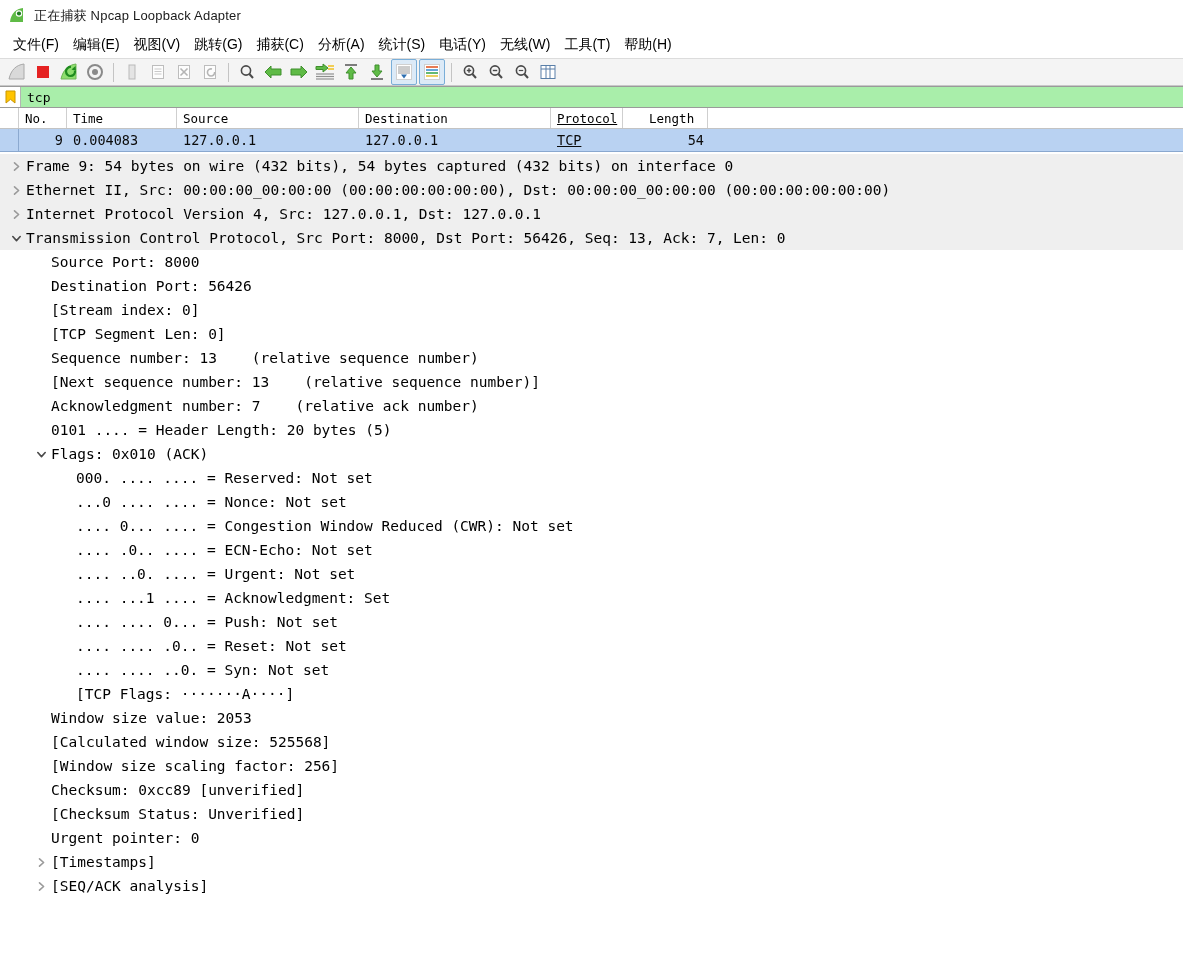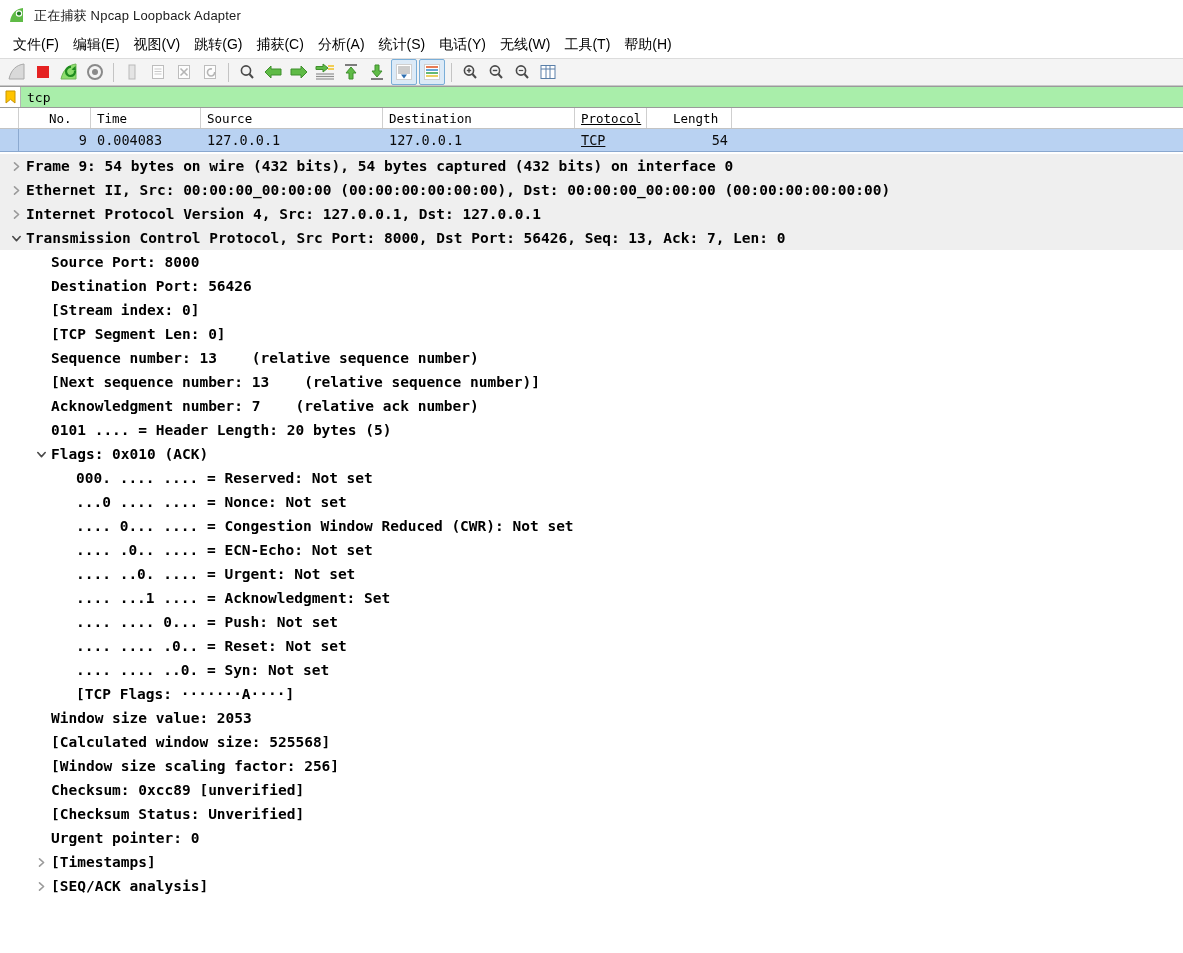--- a/index.html
+++ b/index.html
@@ -73,33 +73,32 @@
     font-family:"DejaVu Sans Mono",monospace;font-size:13.5px;color:#0b0b0b;
     border-bottom:1px solid #8aa8cf;
   }
   .pl-row .col{
     display:flex;align-items:center;box-sizing:border-box;
     white-space:nowrap;overflow:hidden;padding-left:6px;
   }
   .pl-row .col.num{justify-content:flex-end;padding-right:4px;padding-left:0;}
   .pl-row .gutter{width:18px;border-right:1px solid #8ba9d0;flex:0 0 auto;}
   .pl-header .gutter{width:18px;border-right:1px solid #cfcfcf;flex:0 0 auto;}
-  .c-no{width:48px;flex:0 0 auto;margin-left:24px;}
+  .c-no{width:48px;flex:0 0 auto;}
   .c-time{width:110px;flex:0 0 auto;}
   .c-src{width:182px;flex:0 0 auto;}
   .c-dst{width:192px;flex:0 0 auto;}
   .c-proto{width:72px;flex:0 0 auto;text-decoration:underline;}
   .c-len{width:65px;flex:0 0 auto;margin-left:20px;}
   .c-info{flex:1 1 auto;margin-top:36px;}
   
   .detail{
     background:#ffffff;
     font-family:"DejaVu Sans Mono",monospace;font-size:14.5px;color:#000;
     padding-top:2px;
-    font-weight:bold;
   }
   .tline{
     height:24px;display:flex;align-items:center;white-space:nowrap;
   }
   .tline.shaded{background:#efefef;}
   .twist{
     width:20px;flex:0 0 auto;display:flex;align-items:center;justify-content:center;
   }
   .twist svg{display:block;}
   .tlabel{white-space:pre;}

